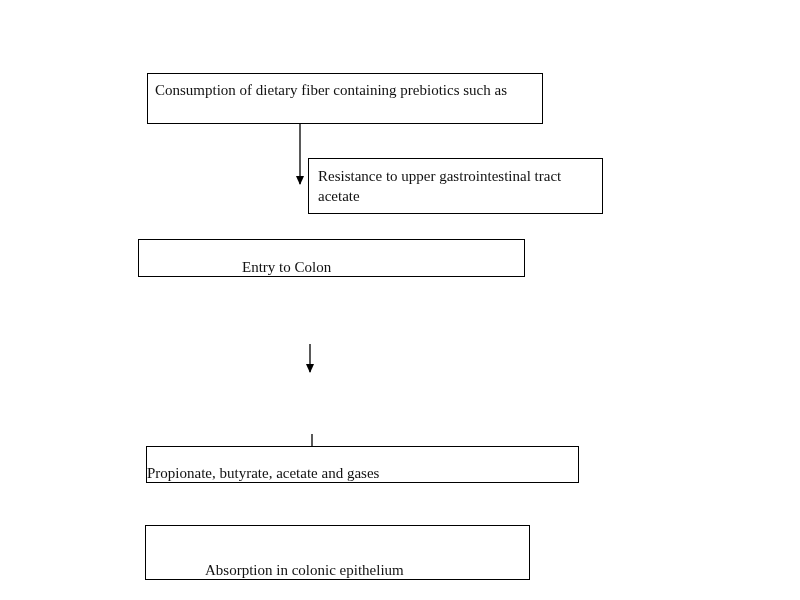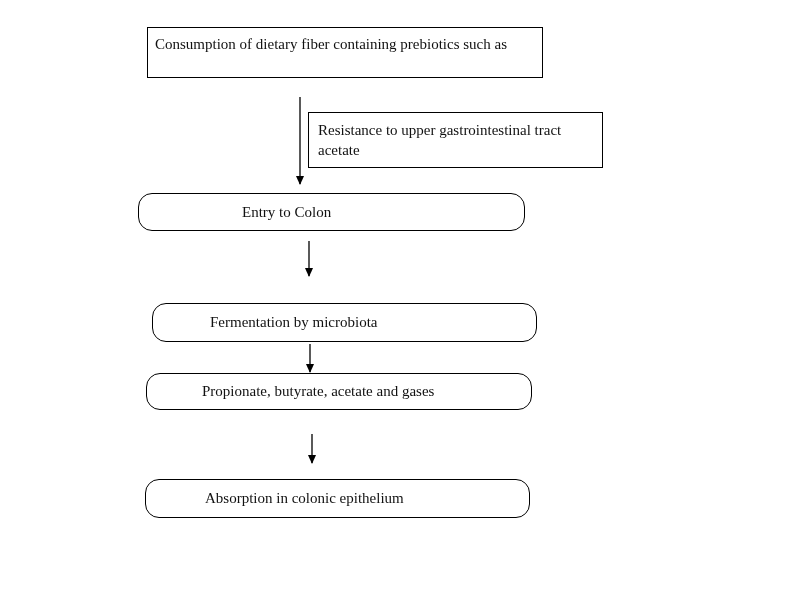--- a/index.html
+++ b/index.html
@@ -15,46 +15,46 @@
     font-family: "Liberation Serif", "DejaVu Serif", serif;
     font-size: 15px;
     color: #111111;
     overflow: hidden;
   }
   .node {
     position: absolute;
     box-sizing: border-box;
     border: 1.5px solid #000000;
     background: #ffffff;
+    margin-top: 46px;
   }
   .node .line {
     white-space: nowrap;
   }
   
   #box-consumption {
     left: 147px; top: 27px; width: 396px; height: 51px;
     padding: 6px 6px 0 7px;
     line-height: 21px;
   }
   #box-resistance {
     left: 308px; top: 112px; width: 295px; height: 56px;
     padding: 7px 6px 0 9px;
     line-height: 20px;
     font-family: Liberation Serif, serif;
   }
   
   .node.single {
     display: flex;
-    align-items: center;
-    border-radius: 14px;
+    align-items: flex-end;
   }
   #box-entry        { left: 138px; top: 193px; width: 387px; height: 38px; padding-left: 103px; }
   #box-fermentation { left: 152px; top: 303px; width: 385px; height: 39px; padding-left: 57px; }
-  #box-propionate   { left: 146px; top: 373px; width: 386px; height: 37px; padding-left: 55px; }
-  #box-absorption   { left: 145px; top: 479px; width: 385px; height: 39px; padding-left: 59px; }
+  #box-propionate   { left: 146px; top: 400px; width: 433px; height: 37px; }
+  #box-absorption   { left: 145px; top: 479px; width: 385px; height: 55px; padding-left: 59px; }
 
   .connector-layer {
     position: absolute;
     left: 0; top: 0;
     width: 800px; height: 600px;
     pointer-events: none;
   }
 </style>
 </head>
 <body>
@@ -79,23 +79,20 @@
 
   <div class="node" id="box-resistance">
     <div class="line">Resistance to upper gastrointestinal tract</div>
     <div class="line">acetate</div>
   </div>
 
   <div class="node single" id="box-entry">
     <span class="line">Entry to Colon</span>
   </div>
 
-  <div class="node single" id="box-fermentation">
-    <span class="line">Fermentation by microbiota</span>
-  </div>
 
   <div class="node single" id="box-propionate">
     <span class="line">Propionate, butyrate, acetate and gases</span>
   </div>
 
   <div class="node single" id="box-absorption">
     <span class="line">Absorption in colonic epithelium</span>
   </div>
 
 </div>

